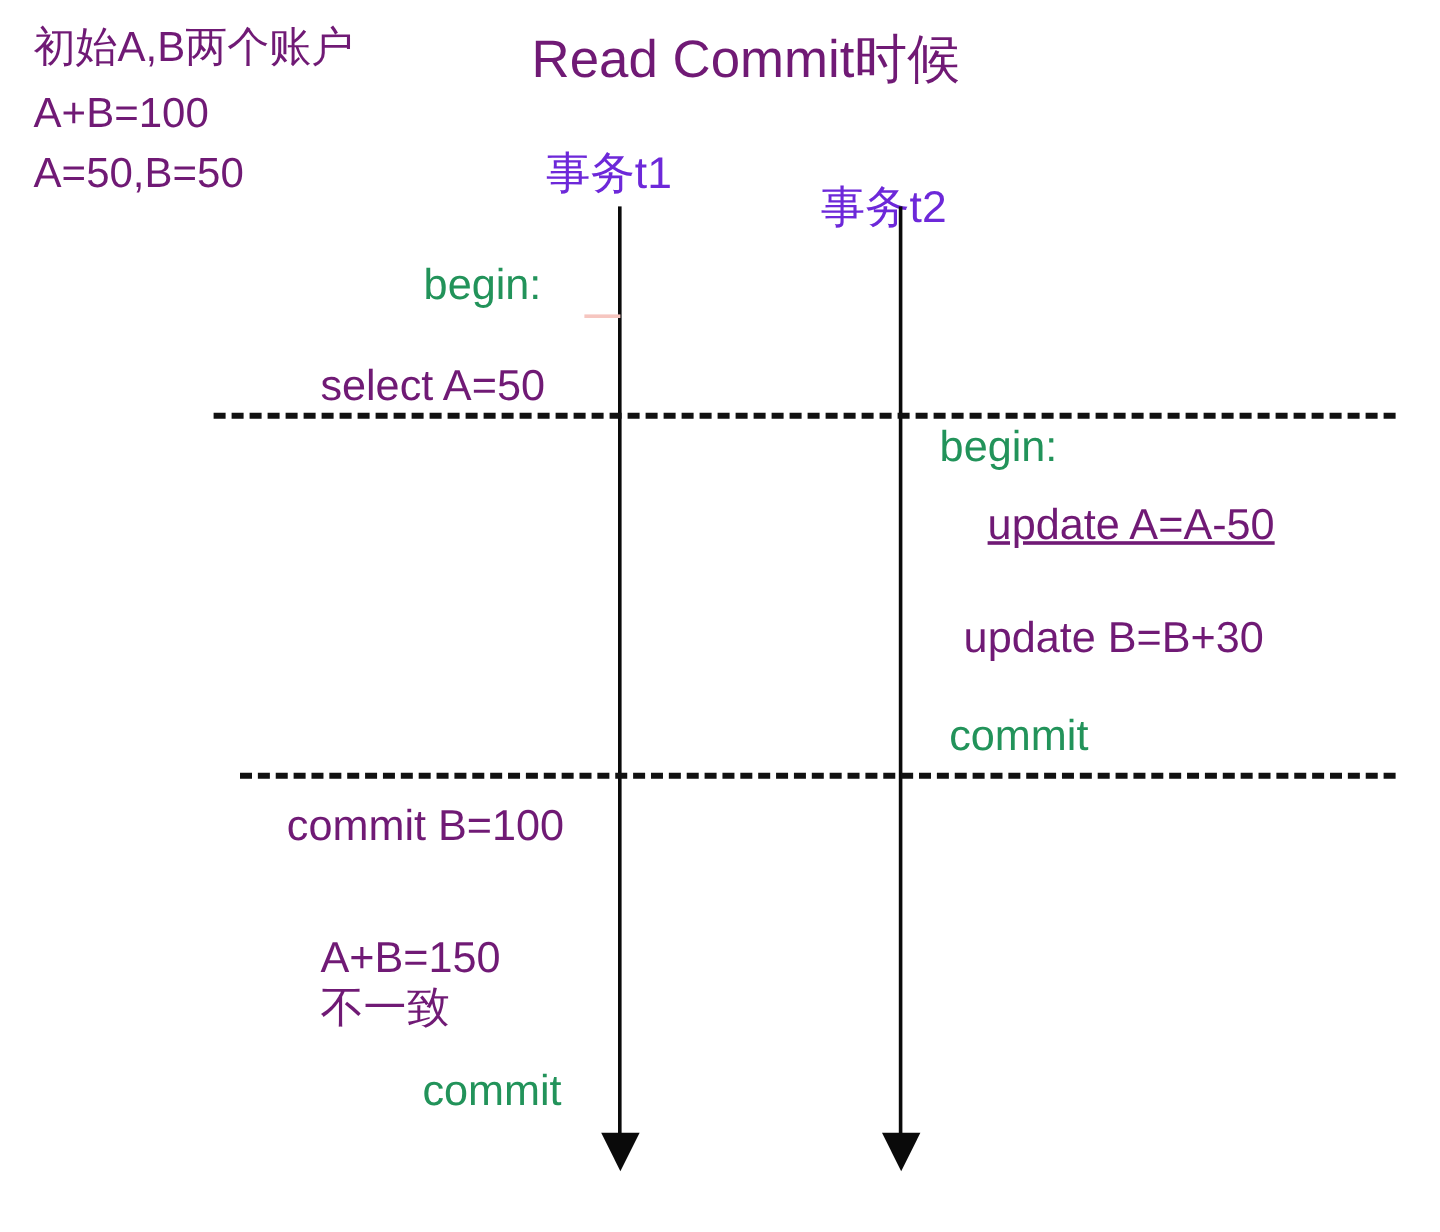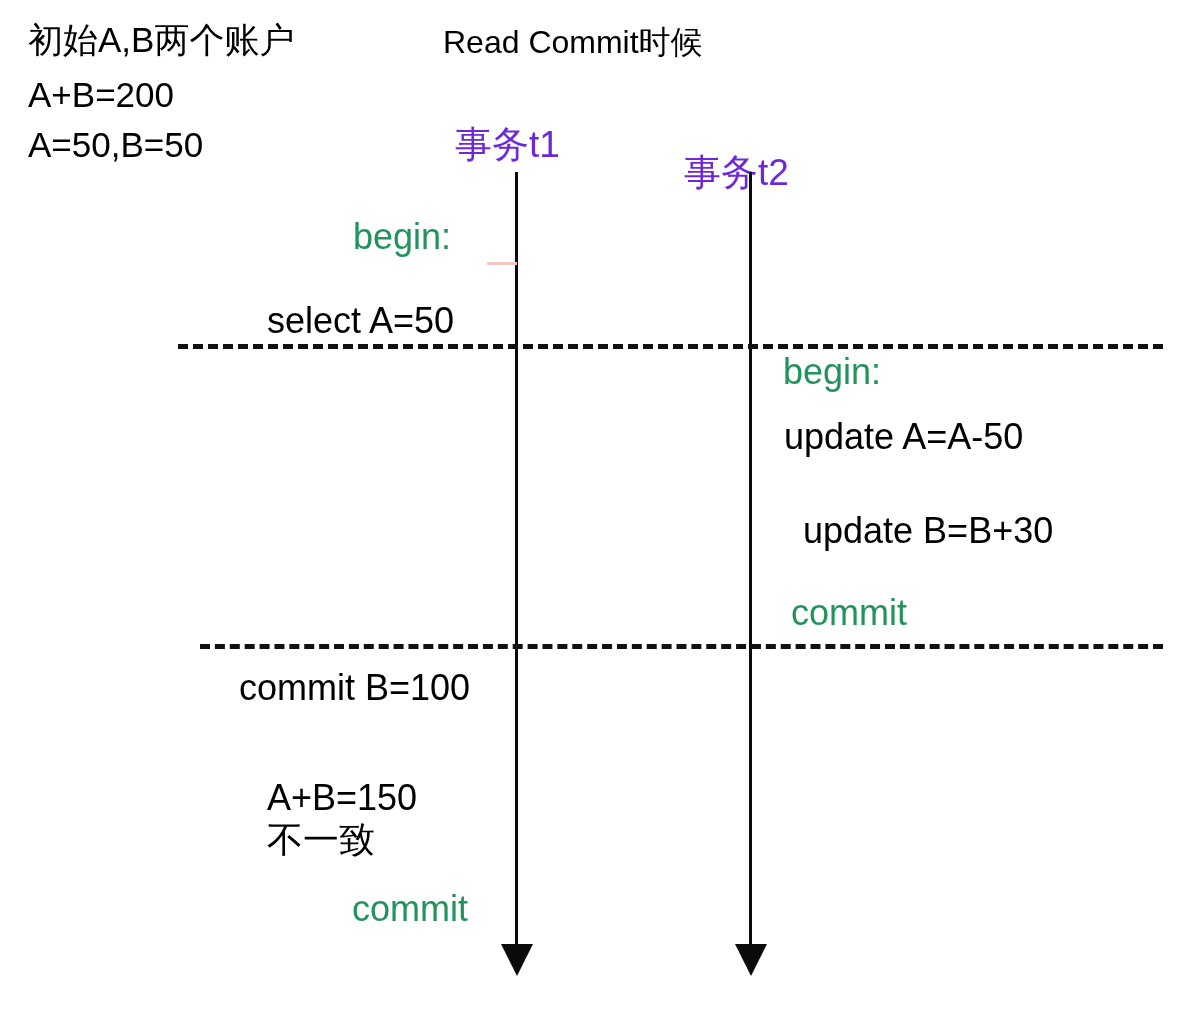--- a/index.html
+++ b/index.html
@@ -18,30 +18,30 @@
     -webkit-font-smoothing: antialiased;
   }
 
   
   .txt {
     position: absolute;
     white-space: pre;
     line-height: 1.28;
     font-weight: 400;
   }
-  .purple { color: #000000; }
+  .purple { color: #701a75; }
   .green  { color: #22935A; }
   .black  { color: #6d28d9; }
 
   .note {
     font-size: 35px;
     letter-spacing: 0px;
   }
   .title {
-    font-size: 32px;
+    font-size: 44px;
     text-align: center;
   }
   .lane-label {
     font-size: 37px;
     font-weight: 500;
   }
   .step {
     font-size: 36px;
   }
 
@@ -73,21 +73,21 @@
     height: 0;
     border-top: 3px solid #F6C6C0;
   }
 </style>
 </head>
 <body>
 
 <div id="canvas">
 
   <div class="txt note purple" style="left:28px; top:18px;">初始A,B两个账户</div>
-  <div class="txt note purple" style="left:28px; top:73px;">A+B=200</div>
+  <div class="txt note purple" style="left:28px; top:73px;">A+B=100</div>
   <div class="txt note purple" style="left:28px; top:123px;">A=50,B=50</div>
 
   <div class="txt title purple" style="left:443px; top:22px;">Read Commit时候</div>
 
   <div class="txt lane-label black" style="left:455px; top:121px;">事务t1</div>
   <div class="txt lane-label black" style="left:684px; top:121px;margin-top:28px;">事务t2</div>
 
   <div class="lifeline" style="left:515px; top:172px; height:784px;"></div>
   <div class="arrowhead" style="left:501px; top:944px;"></div>
 
@@ -96,21 +96,21 @@
 
   <div class="separator" style="left:178px; top:344px; width:985px;"></div>
   <div class="separator" style="left:200px; top:644px; width:963px;"></div>
 
   <div class="pink-tick" style="left:487px; top:262px; width:30px;"></div>
 
   <div class="txt step green" style="left:353px; top:214px;">begin:</div>
   <div class="txt step purple" style="left:267px; top:298px;">select A=50</div>
 
   <div class="txt step green" style="left:783px; top:349px;">begin:</div>
-  <div class="txt step purple" style="left:784px; top:414px;">update A=A-50</div>
+  <div class="txt step purple" style="left:823px; top:414px;text-decoration:underline;">update A=A-50</div>
   <div class="txt step purple" style="left:803px; top:508px;">update B=B+30</div>
   <div class="txt step green" style="left:791px; top:590px;">commit</div>
 
   <div class="txt step purple" style="left:239px; top:665px;">commit B=100</div>
   <div class="txt step purple" style="left:267px; top:775px;">A+B=150</div>
   <div class="txt step purple" style="left:267px; top:817px;">不一致</div>
   <div class="txt step green" style="left:352px; top:886px;">commit</div>
 
 </div>
 

